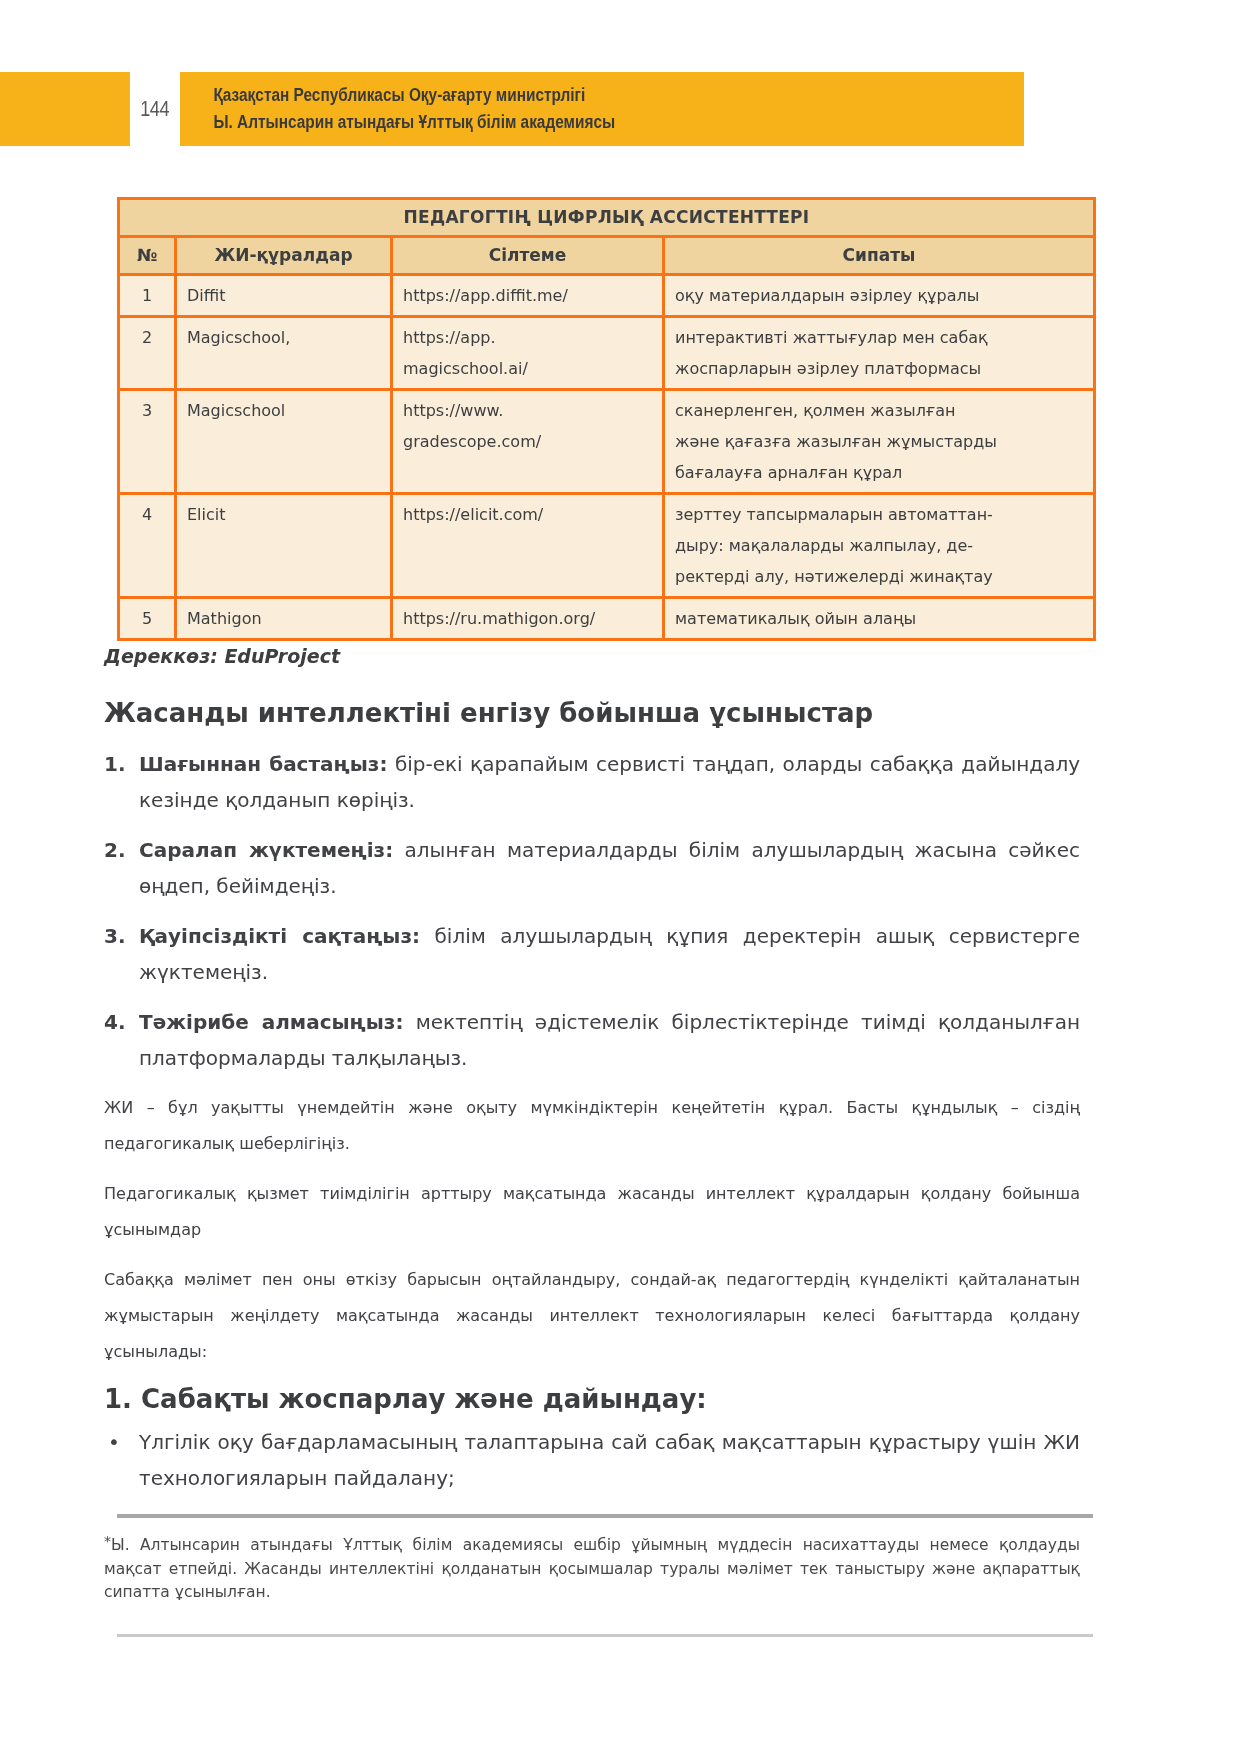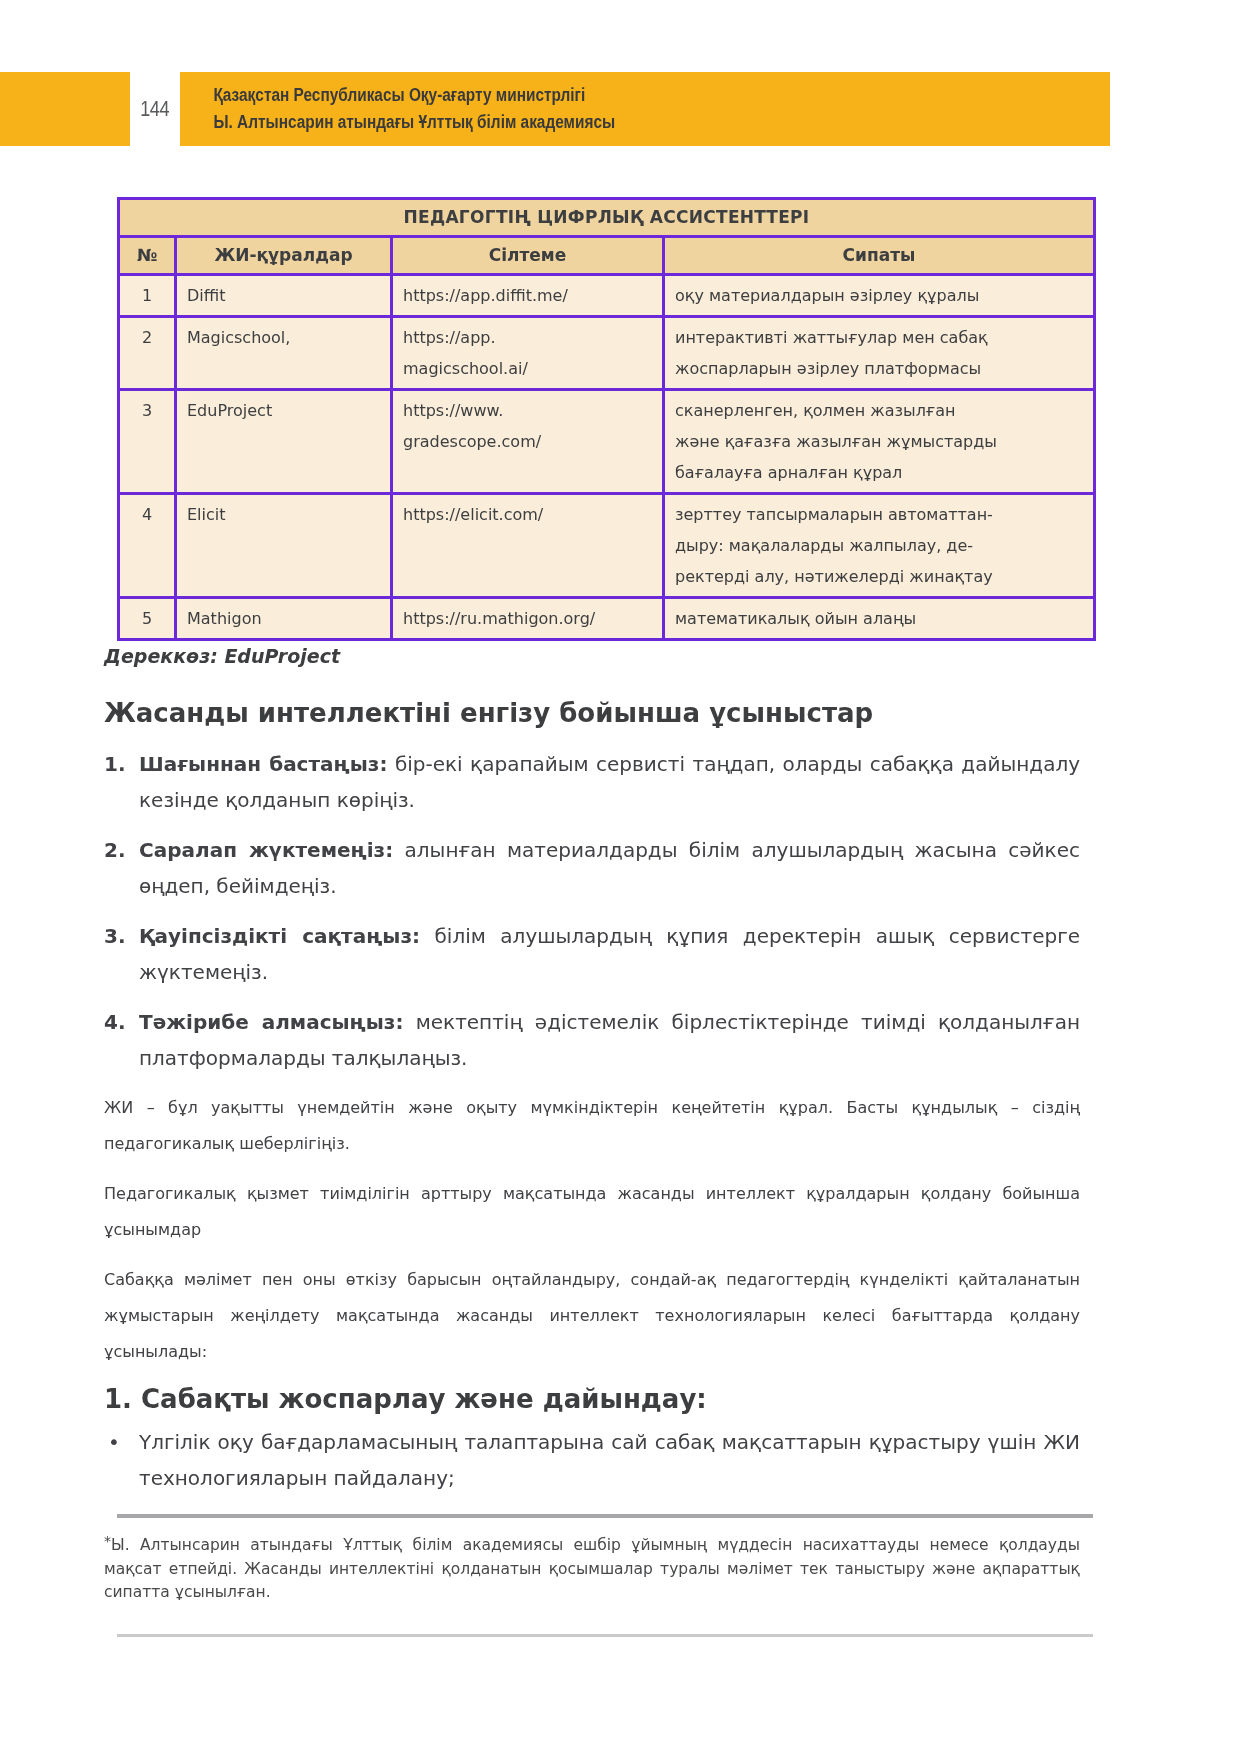--- a/index.html
+++ b/index.html
@@ -9,38 +9,38 @@
   }
   *{box-sizing:border-box;}
   html,body{margin:0;padding:0;}
   body{
     width:1241px;height:1754px;position:relative;background:#fff;
     font-family:"DejaVu Sans",sans-serif;color:var(--body,#414246);
   }
   .abs{position:absolute;}
 
   
-  .header{top:72px;left:0;width:1110px;height:74px;display:flex;align-items:stretch;}
+  .header{top:72px;left:0;width:1024px;height:74px;display:flex;align-items:stretch;}
   .header .block{width:130px;background:var(--yellow,#F7B219);}
   .header .gap{width:50px;background:#fff;display:flex;align-items:center;justify-content:center;}
   .page-num{
     font-family:"Liberation Sans",sans-serif;font-size:22px;color:var(--pagenum,#58595B);
     transform:scaleX(0.82);letter-spacing:-0.5px;
   }
   .header .band{flex:1;background:var(--yellow,#F7B219);display:flex;flex-direction:column;justify-content:center;}
   .band-text{
     padding-left:38px;font-family:"Liberation Sans",sans-serif;font-weight:700;
     font-size:17.5px;line-height:27px;color:#3A3A3C;transform:scaleX(0.88);transform-origin:left center;
     white-space:nowrap;
   }
 
   
   .doc-table{left:117px;top:197px;}
   table{border-collapse:collapse;table-layout:fixed;width:976px;}
-  th,td{border:3px solid #6d28d9;vertical-align:top;font-size:16px;line-height:31px;color:var(--ink,#3D3E40);}
+  th,td{border:3px solid #f97316;vertical-align:top;font-size:16px;line-height:31px;color:var(--ink,#3D3E40);}
   th{background:var(--tan,#EFD4A0);font-weight:700;vertical-align:middle;padding:2px 4px;font-size:17px;}
   td{background:var(--cream,#FAEDDA);padding:4px 8px 4px 10px;}
   td.num{text-align:center;padding-left:2px;padding-right:2px;}
   td.pre{white-space:pre-line;}
   .t-title{text-align:center;letter-spacing:0.3px;}
 
   
   .content{left:104px;width:976px;}
   .source-line{font-size:19px;font-weight:700;font-style:italic;color:var(--ink,#3D3E40);}
   .sec-heading{font-size:26px;font-weight:700;color:var(--ink,#3D3E40);}
@@ -97,21 +97,21 @@
     <tr style="height:72px">
       <td class="num">2</td>
       <td>Magicschool,</td>
       <td class="pre">https://app.
 magicschool.ai/</td>
       <td class="pre">интерактивті жаттығулар мен сабақ
 жоспарларын әзірлеу платформасы</td>
     </tr>
     <tr style="height:102px">
       <td class="num">3</td>
-      <td>EduProject</td>
+      <td>Magicschool</td>
       <td class="pre">https://www.
 gradescope.com/</td>
       <td class="pre">сканерленген, қолмен жазылған
 және қағазға жазылған жұмыстарды
 бағалауға арналған құрал</td>
     </tr>
     <tr style="height:94px">
       <td class="num">4</td>
       <td>Elicit</td>
       <td class="pre">https://elicit.com/</td>

